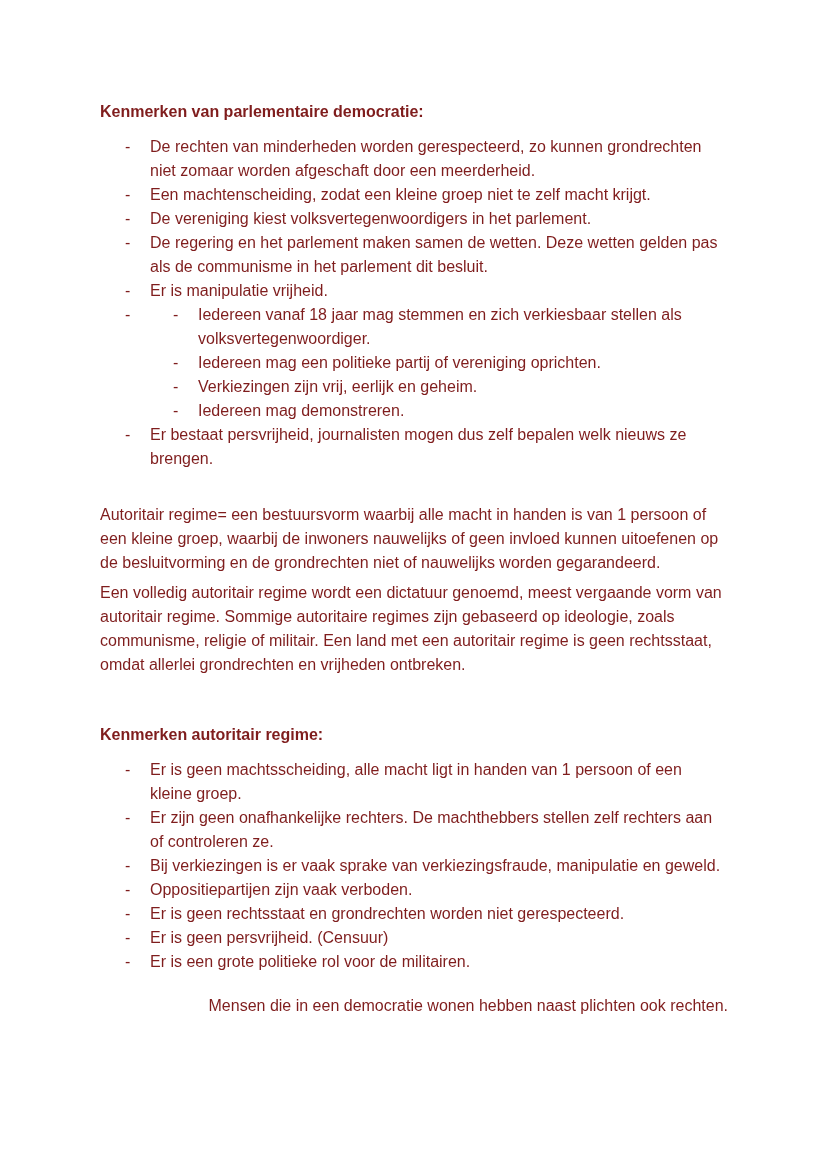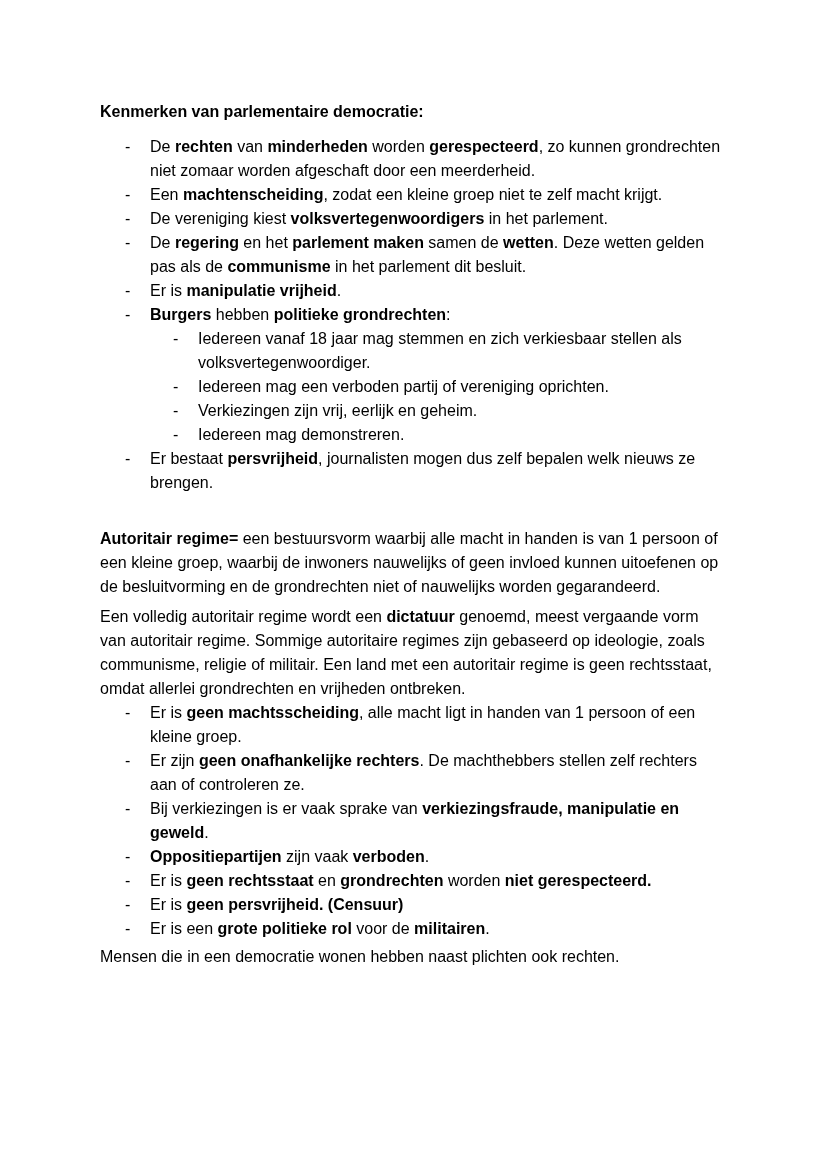--- a/index.html
+++ b/index.html
@@ -8,41 +8,41 @@
     width: 828px;
     height: 1171px;
     font-family: "Liberation Sans", sans-serif;
     overflow: hidden;
   }
   .page {
     width: 828px;
     height: 1171px;
     background: #ffffff;
     padding: 100px 100px 0 100px;
-    color: #000000;
+    color: #7f1d1d;
     font-size: 16px;
     line-height: 24px;
   }
   .heading {
     font-size: 16px;
     font-weight: 700;
     line-height: 24px;
   }
   .heading-1 { margin-bottom: 11px; }
   .heading-2 { margin-top: 46px; margin-bottom: 11px; }
   .list { margin-left: 25px; }
   .item { display: flex; align-items: flex-start; }
   .marker { width: 25px; flex: 0 0 25px; }
   .text { flex: 1; min-width: 0; }
   .body { flex: 1; min-width: 0; }
   .sublist { margin-left: 23px; }
   .para-def { margin-top: 32px; }
   .para-dict { margin-top: 6px; }
-  .para-final { margin-top: 4px; }
-  .seg-bold { font-weight: 700; }
+  .para-final { margin-top: 20px; text-align: right; }
+  .seg-bold { font-weight: 400; }
 </style>
 </head>
 <body>
 
 <div class="page">
 
   <h3 class="heading heading-1">Kenmerken van parlementaire democratie:</h3>
 
   <div class="list">
 
@@ -67,29 +67,28 @@
     </div>
 
     <div class="item">
       <span class="marker">-</span>
       <div class="text"><span>Er is </span><span class="seg-bold">manipulatie vrijheid</span><span>.</span></div>
     </div>
 
     <div class="item">
       <span class="marker">-</span>
       <div class="body">
-        <div class="text"><span class="seg-bold">Burgers</span><span> hebben </span><span class="seg-bold">politieke grondrechten</span><span>:</span></div>
         <div class="sublist">
           <div class="item">
             <span class="marker">-</span>
             <div class="text"><span>Iedereen vanaf 18 jaar mag stemmen en zich verkiesbaar stellen als volksvertegenwoordiger.</span></div>
           </div>
           <div class="item">
             <span class="marker">-</span>
-            <div class="text"><span>Iedereen mag een verboden partij of vereniging oprichten.</span></div>
+            <div class="text"><span>Iedereen mag een politieke partij of vereniging oprichten.</span></div>
           </div>
           <div class="item">
             <span class="marker">-</span>
             <div class="text"><span>Verkiezingen zijn vrij, eerlijk en geheim.</span></div>
           </div>
           <div class="item">
             <span class="marker">-</span>
             <div class="text"><span>Iedereen mag demonstreren.</span></div>
           </div>
         </div>
@@ -100,20 +99,21 @@
       <span class="marker">-</span>
       <div class="text"><span>Er bestaat </span><span class="seg-bold">persvrijheid</span><span>, journalisten mogen dus zelf bepalen welk nieuws ze brengen.</span></div>
     </div>
 
   </div>
 
   <p class="para-def"><span class="seg-bold">Autoritair regime=</span><span> een bestuursvorm waarbij alle macht in handen is van 1 persoon of een kleine groep, waarbij de inwoners nauwelijks of geen invloed kunnen uitoefenen op de besluitvorming en de grondrechten niet of nauwelijks worden gegarandeerd.</span></p>
 
   <p class="para-dict"><span>Een volledig autoritair regime wordt een </span><span class="seg-bold">dictatuur</span><span> genoemd, meest vergaande vorm van autoritair regime. Sommige autoritaire regimes zijn gebaseerd op ideologie, zoals communisme, religie of militair. Een land met een autoritair regime is geen rechtsstaat, omdat allerlei grondrechten en vrijheden ontbreken.</span></p>
 
+  <h3 class="heading heading-2">Kenmerken autoritair regime:</h3>
 
   <div class="list">
 
     <div class="item">
       <span class="marker">-</span>
       <div class="text"><span>Er is </span><span class="seg-bold">geen machtsscheiding</span><span>, alle macht ligt in handen van 1 persoon of een kleine groep.</span></div>
     </div>
 
     <div class="item">
       <span class="marker">-</span>

